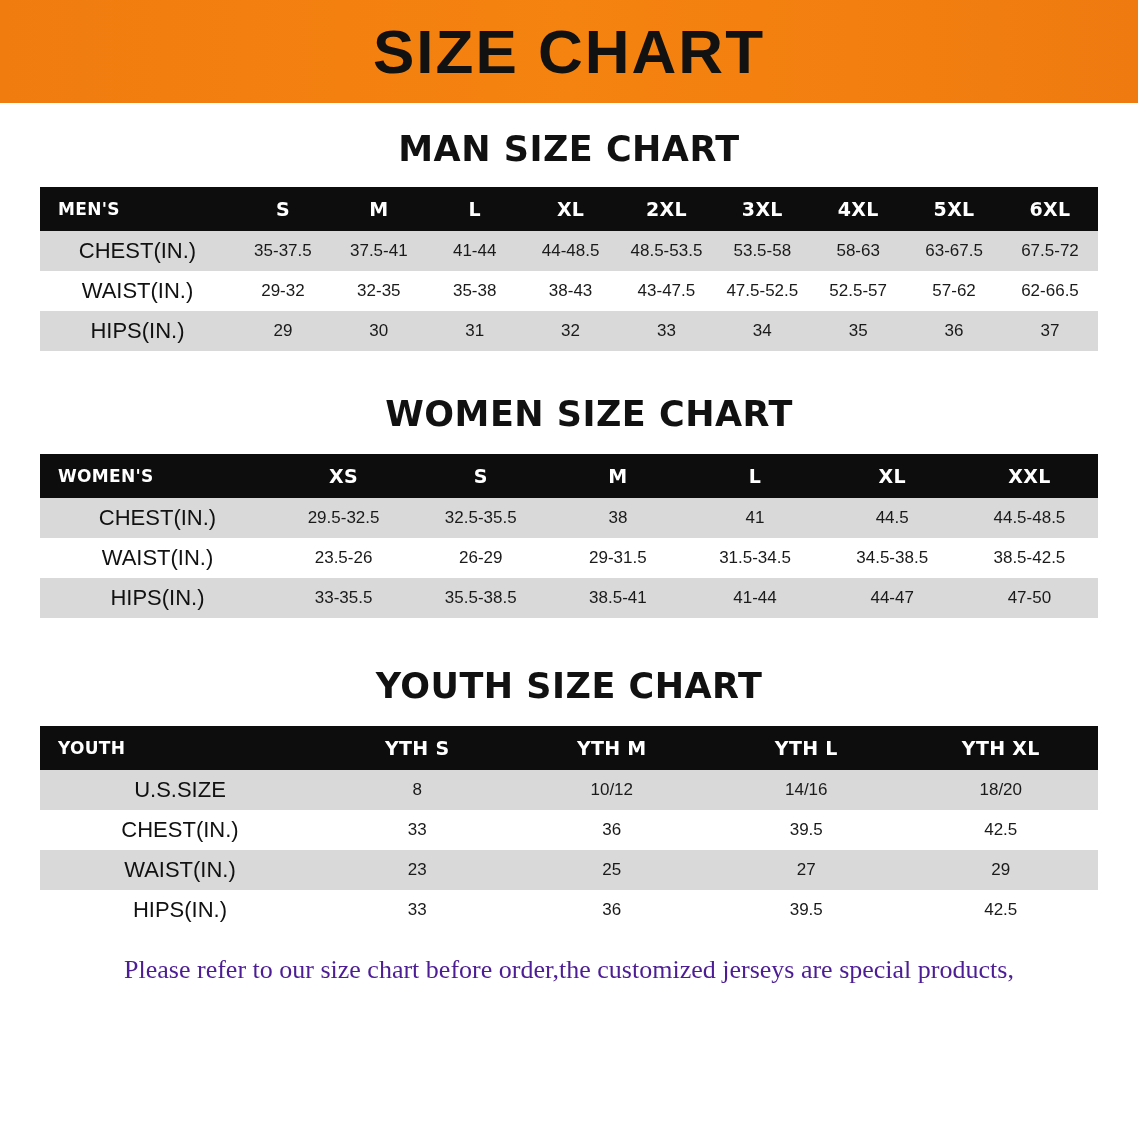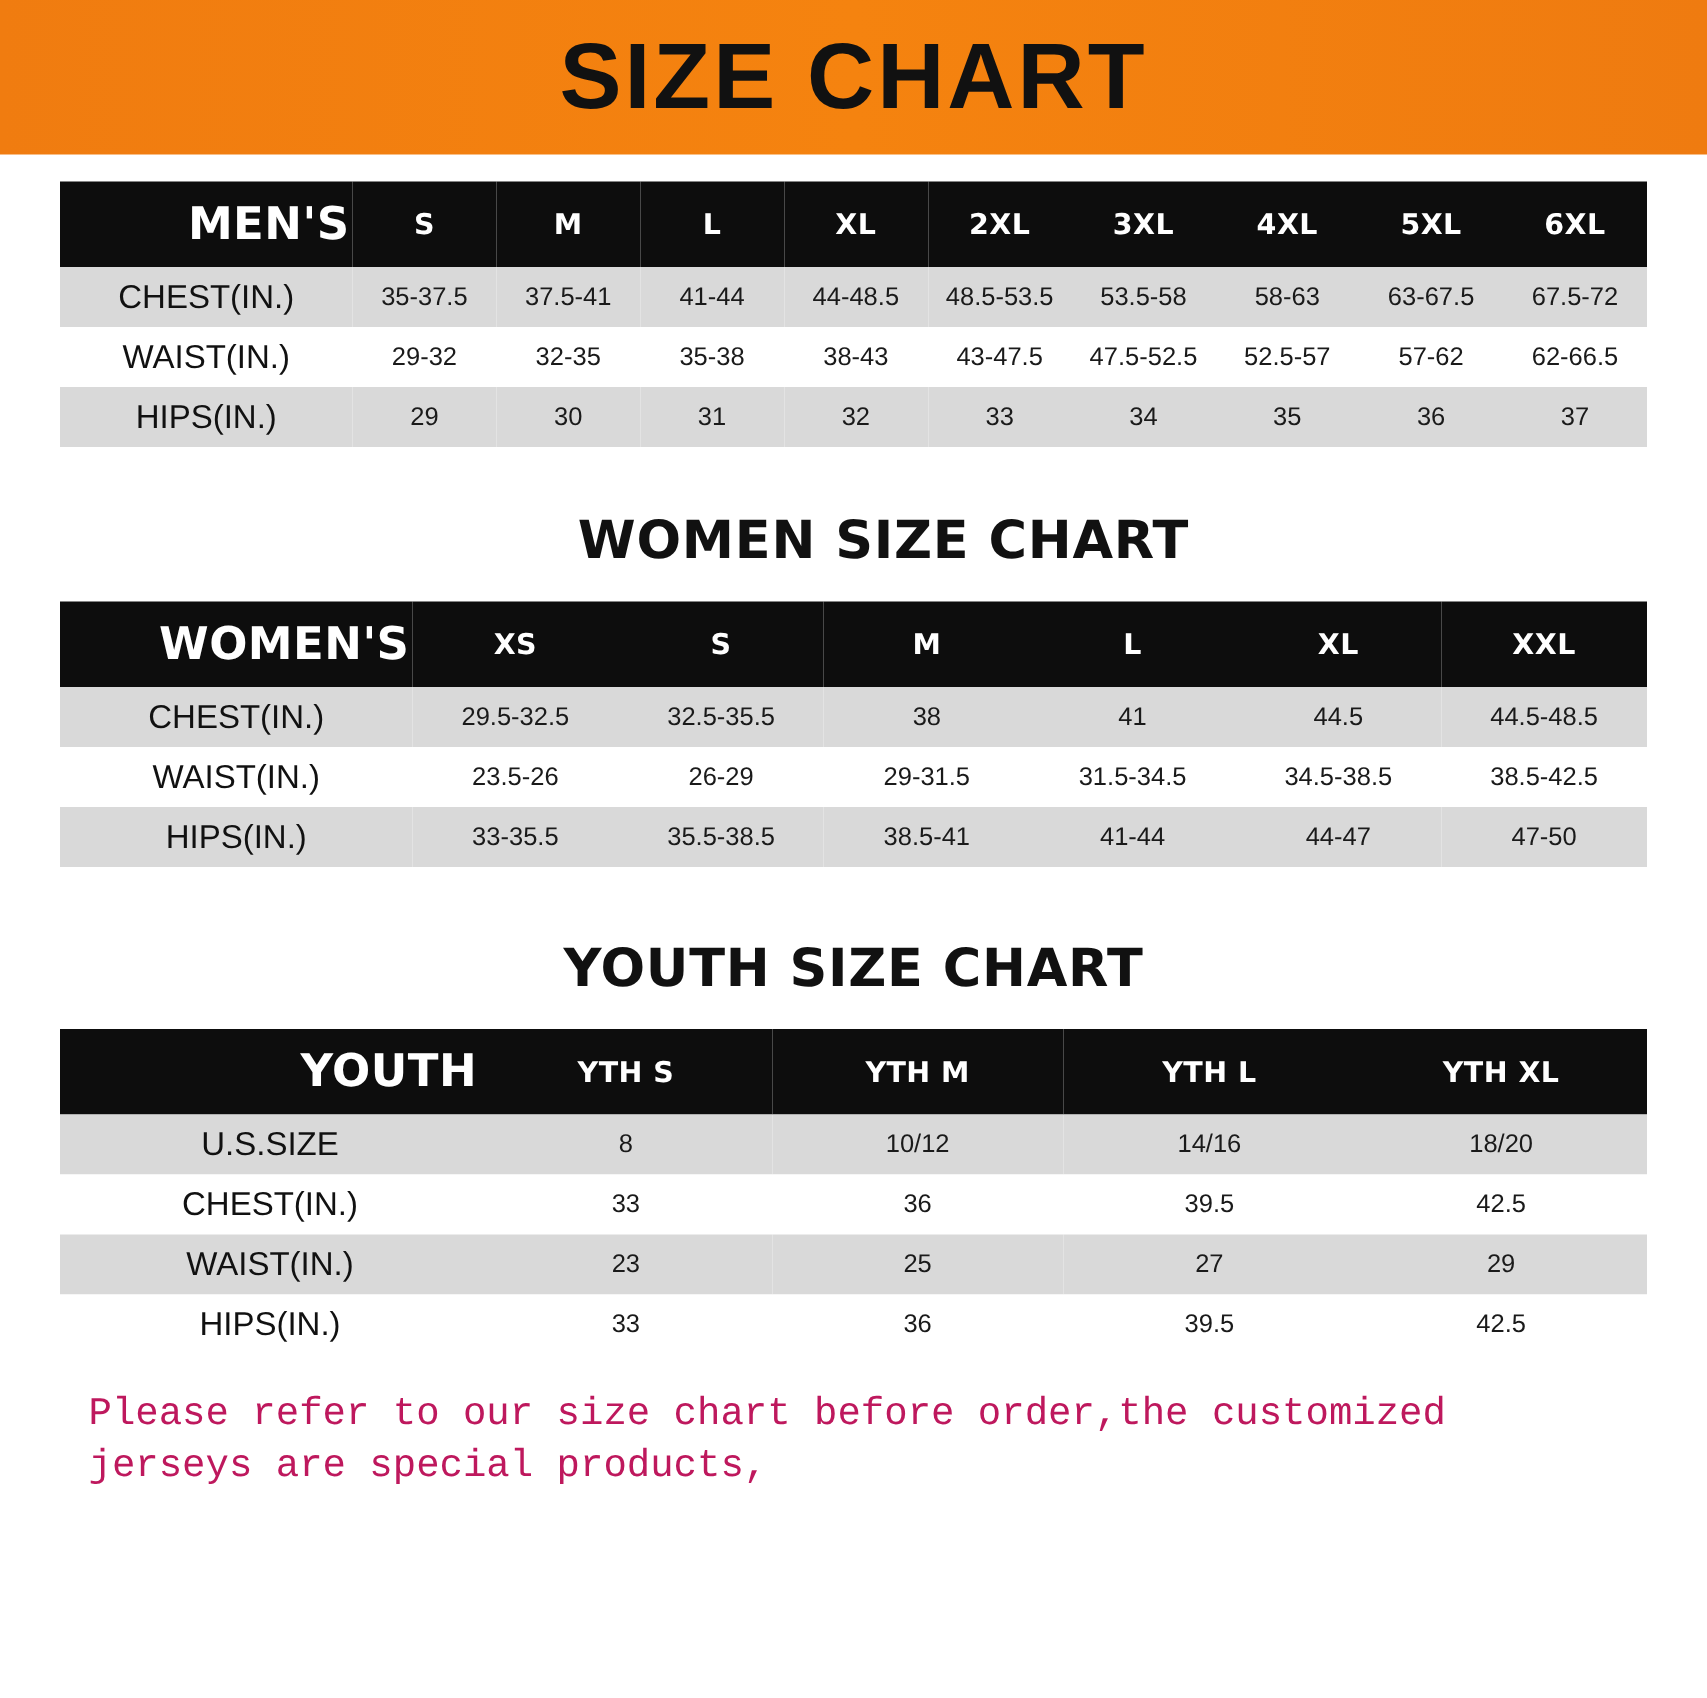--- a/index.html
+++ b/index.html
@@ -65,23 +65,23 @@
     background: #0d0d0d;
     color: #ffffff;
     font-family: "DejaVu Sans", sans-serif;
     font-weight: bold;
     text-align: center;
     padding: 11px 2px;
     font-size: 19px;
     letter-spacing: 0.3px;
   }
   table.size-table thead th.rowhead {
-    text-align: right;
+    text-align: left;
     padding-left: 18px;
-    font-size: 30px;
+    font-size: 17px;
   }
   table.size-table td {
     text-align: center;
     padding: 7px 2px;
     font-size: 17px;
     color: #1a1a1a;
     font-family: "Liberation Sans", sans-serif;
   }
   table.size-table td.rowhead {
     text-align: center;
@@ -106,37 +106,38 @@
   
   .youth-table { margin-top: 20px; }
   .youth-table thead th { font-size: 22px; padding: 17px 2px; }
   .youth-table thead th.rowhead { font-size: 25px; }
   .youth-table td { font-size: 19px; padding: 12px 2px; }
 
   
   .note {
     margin: 22px auto 0 auto;
     width: 1020px;
-    text-align: left;
-    color: #be185d;
-    font-family: Liberation Mono, monospace;
+    text-align: center;
+    color: #4c1d95;
+    font-family: Liberation Serif, serif;
     font-size: 26px;
     line-height: 1.35;
   }
   .note .line { display: block; }
 </style>
 </head>
 <body>
 
 <div class="page">
 
   <div class="banner">
     <div class="banner-title">SIZE CHART</div>
   </div>
 
+  <div class="section-title st-man">MAN SIZE CHART</div>
   <div class="table-wrap">
     <table class="size-table men-table">
       <thead>
         <tr>
           <th class="rowhead" style="width:175px">MEN'S</th>
           <th>S</th>
           <th>M</th>
           <th>L</th>
           <th>XL</th>
           <th>2XL</th>

